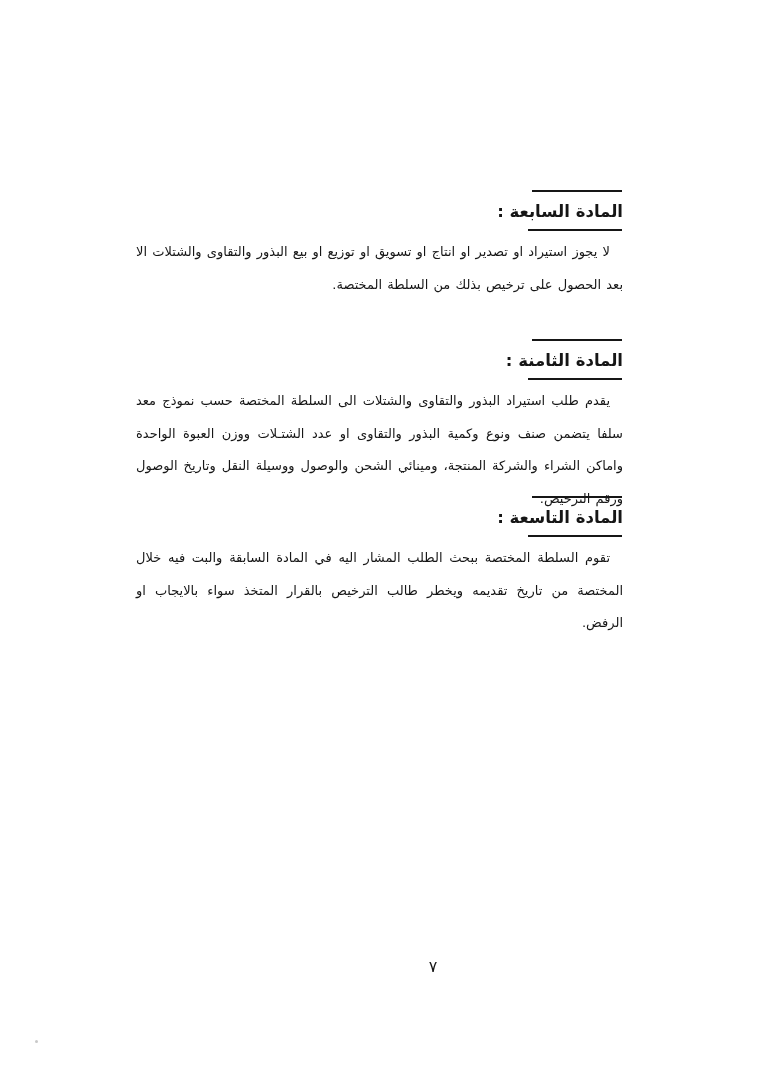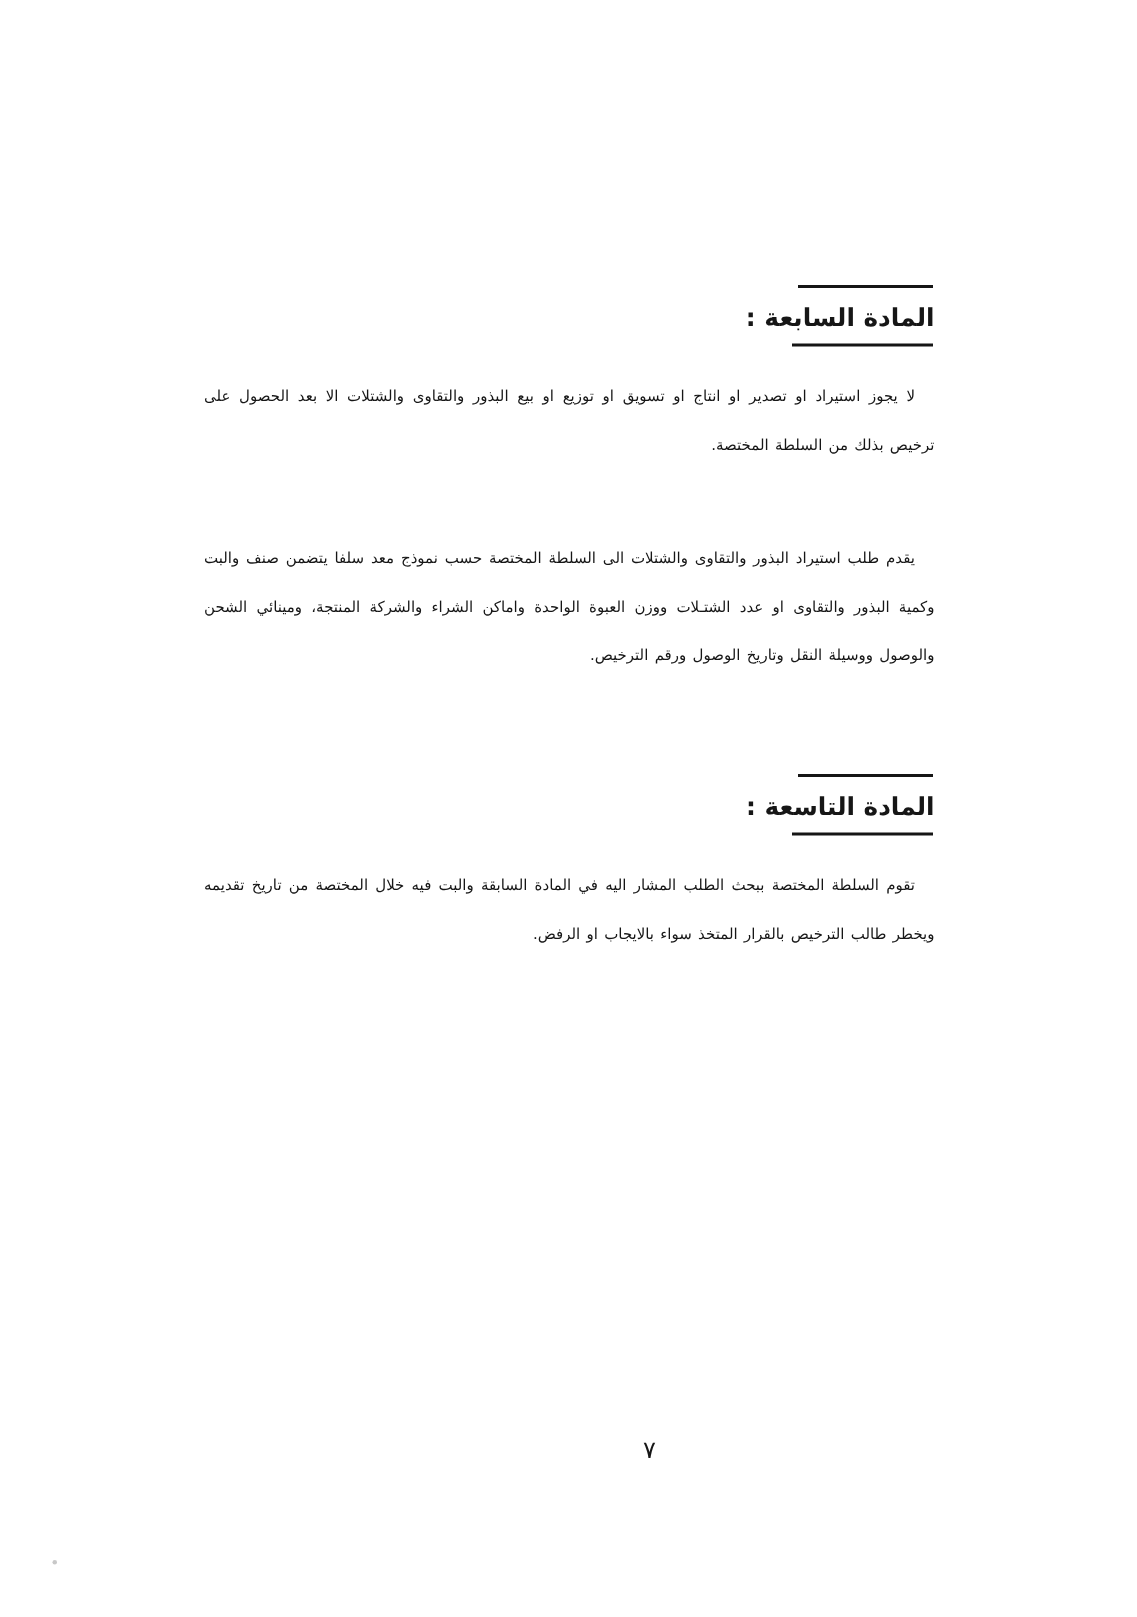--- a/index.html
+++ b/index.html
@@ -42,22 +42,22 @@
   }
   .article-title {
     margin: 0;
     font-size: 16.5px;
     font-weight: bold;
     line-height: 26px;
     white-space: nowrap;
     letter-spacing: 0;
   }
   .article-body {
-    margin: 18px 0 0 0;
-    font-size: 10px;
+    margin: 5px 0 0 0;
+    font-size: 13px;
     line-height: 32.5px;
     text-align: justify;
     text-align-last: right;
     text-indent: 13px;
     word-spacing: 1px;
   }
   .page-number {
     position: absolute;
     top: 956px;
     left: 419px;
@@ -85,24 +85,29 @@
   <section class="article" style="top:190px">
     <div class="article-header">
       <div class="rule over"></div>
       <h2 class="article-title">المادة السابعة :</h2>
       <div class="rule under"></div>
     </div>
     <p class="article-body">لا يجوز استيراد او تصدير او انتاج او تسويق او توزيع او بيع البذور والتقاوى والشتلات الا بعد الحصول على ترخيص بذلك من السلطة المختصة.</p>
   </section>
 
   <section class="article" style="top:339px">
-    <p class="article-body">يقدم طلب استيراد البذور والتقاوى والشتلات الى السلطة المختصة حسب نموذج معد سلفا يتضمن صنف والبت وكمية البذور والتقاوى او عدد الشتـلات ووزن العبوة الواحدة واماكن الشراء والشركة المنتجة، ومينائي الشحن والوصول ووسيلة النقل وتاريخ الوصول ورقم الترخيص.</p>
+    <div class="article-header">
+      <div class="rule over"></div>
+      <h2 class="article-title">المادة الثامنة :</h2>
+      <div class="rule under"></div>
+    </div>
+    <p class="article-body">يقدم طلب استيراد البذور والتقاوى والشتلات الى السلطة المختصة حسب نموذج معد سلفا يتضمن صنف ونوع وكمية البذور والتقاوى او عدد الشتـلات ووزن العبوة الواحدة واماكن الشراء والشركة المنتجة، ومينائي الشحن والوصول ووسيلة النقل وتاريخ الوصول ورقم الترخيص.</p>
   </section>
 
-  <section class="article" style="top:516px">
+  <section class="article" style="top:496px">
     <div class="article-header">
       <div class="rule over"></div>
       <h2 class="article-title">المادة التاسعة :</h2>
       <div class="rule under"></div>
     </div>
     <p class="article-body">تقوم السلطة المختصة ببحث الطلب المشار اليه في المادة السابقة والبت فيه خلال المختصة من تاريخ تقديمه ويخطر طالب الترخيص بالقرار المتخذ سواء بالايجاب او الرفض.</p>
   </section>
 
 
   <div class="page-number">٧</div>

